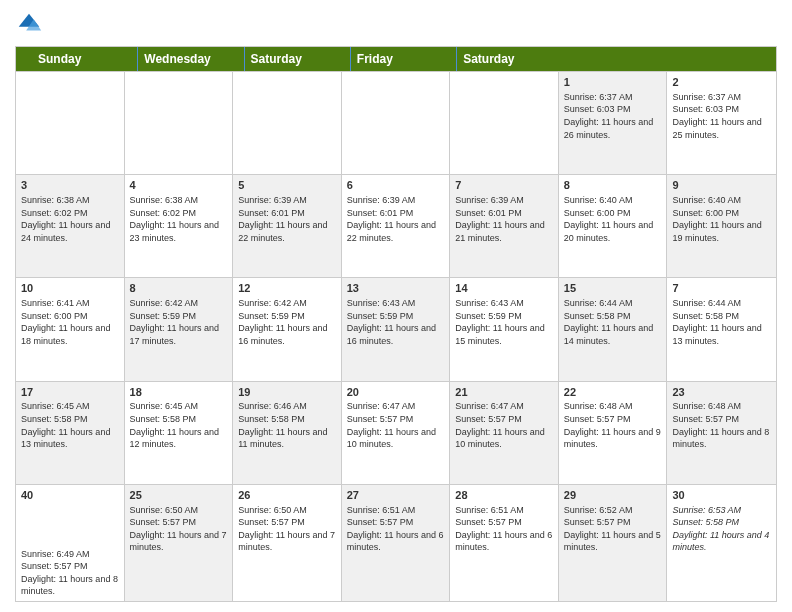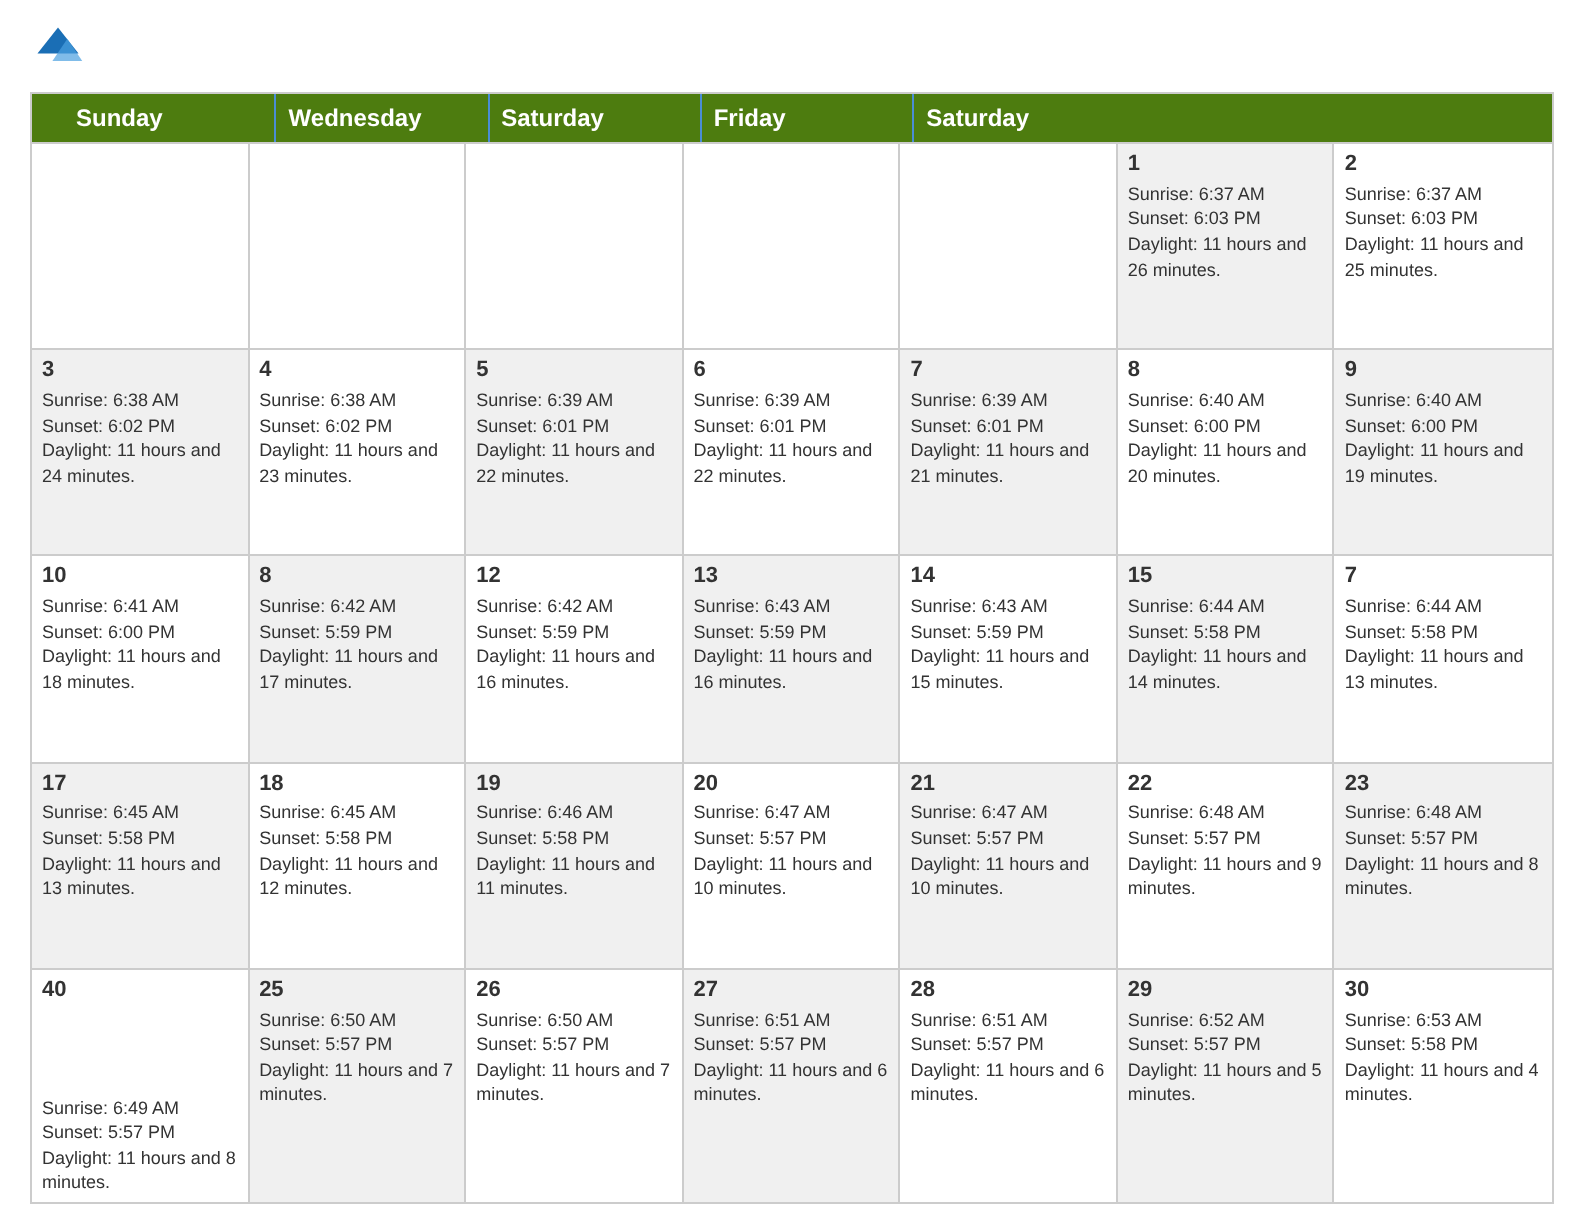--- a/index.html
+++ b/index.html
@@ -319,20 +319,20 @@
 Daylight: 11 hours and 6 minutes.</div>
           </div>
           <div class="cal-cell shaded">
             <span class="day-num">29</span>
             <div class="cal-cell-text" style="white-space: pre-wrap;">Sunrise: 6:52 AM
 Sunset: 5:57 PM
 Daylight: 11 hours and 5 minutes.</div>
           </div>
           <div class="cal-cell">
             <span class="day-num">30</span>
-            <div class="cal-cell-text" style="white-space: pre-wrap;">Sunrise: 6:53 AM
+            <div class="cal-cell-text" style="white-space: pre-wrap; font-style: italic;">Sunrise: 6:53 AM
 Sunset: 5:58 PM
 Daylight: 11 hours and 4 minutes.</div>
           </div>
         </div>
       </div>
   </div>
 </div>
 
 </body></html>

